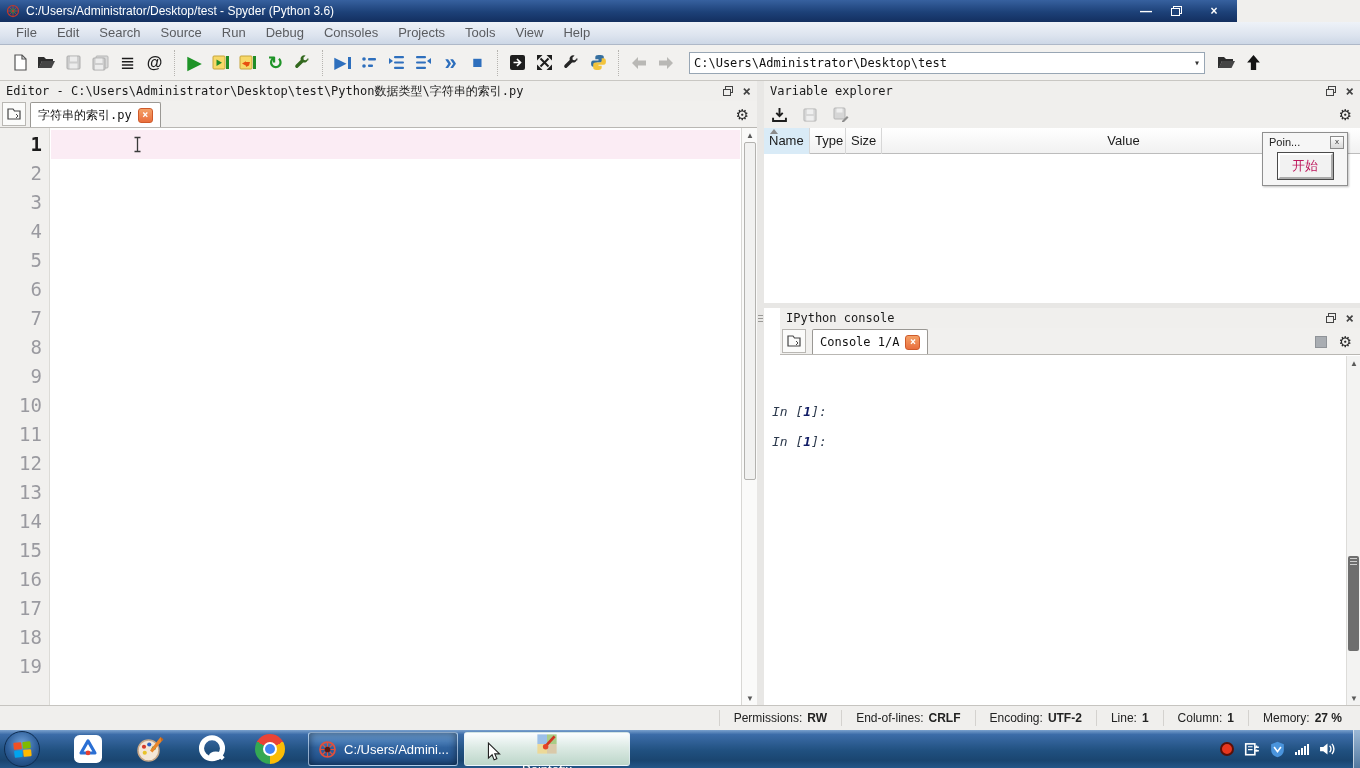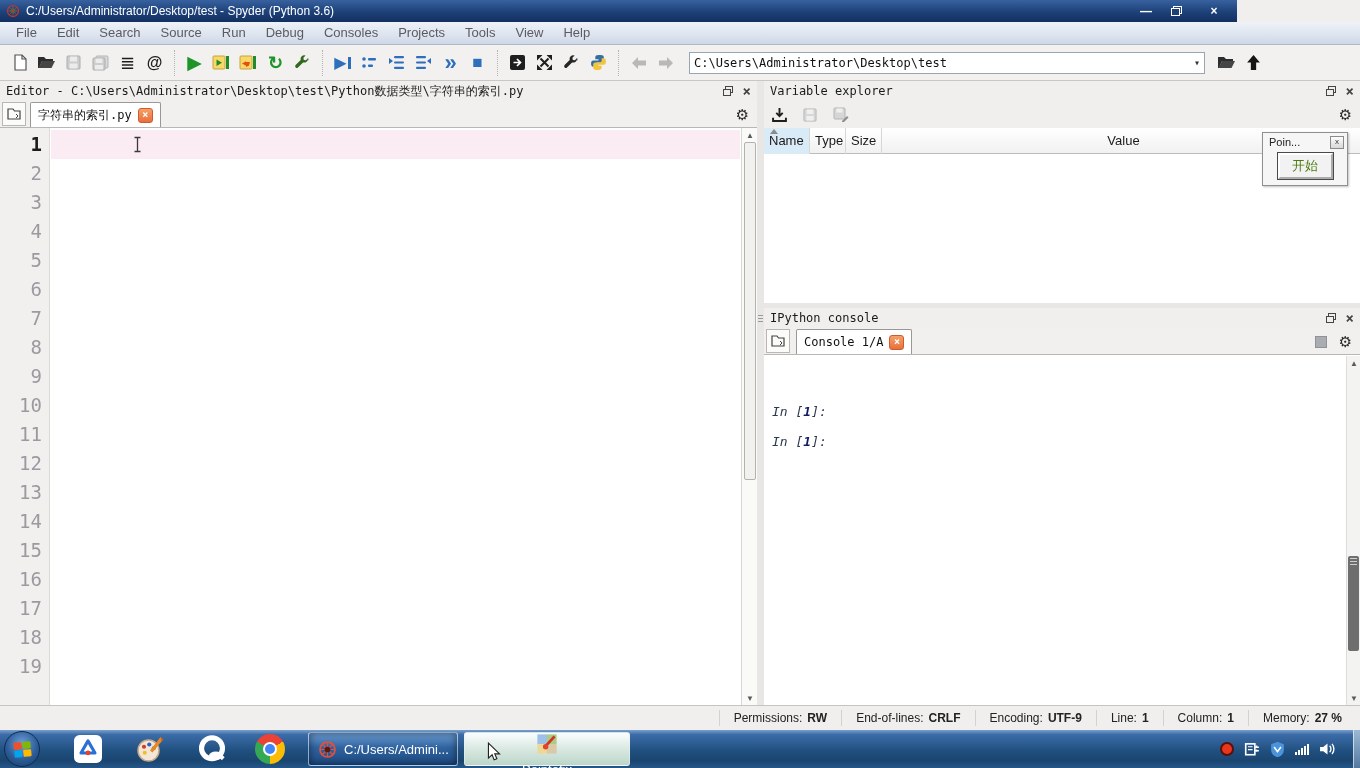--- a/index.html
+++ b/index.html
@@ -81,38 +81,38 @@
   .vh-type { width:36px; }
   .vh-size { width:36px; }
   .vh-value { flex:1; justify-content:center; border-right:none; }
   .sort-ind { position:absolute; top:1px; left:6px; width:0; height:0;
     border-left:4px solid transparent; border-right:4px solid transparent; border-bottom:5px solid #8a8a8a; }
   .ve-toolbar { left:0; top:20px; width:596px; height:27px; background:#f0efed; display:flex; align-items:center;
     gap:16px; padding-left:8px; }
   .hsplit { left:764px; top:303px; width:596px; height:5px; background:#e8e7e5; }
 
   
-  .console-panel { left:764px; top:308px; width:596px; height:397px; background:#fff; }
+  .console-panel { left:764px; top:308px; width:596px; height:397px; background:#fff;padding-left:16px; }
   .console-body { left:0; top:48px; width:582px; height:349px; background:#fff; padding:46px 0 0 8px; }
   .prompt { font-family:"DejaVu Sans Mono", monospace; font-size:13px; color:#2d3a4d; height:30px; line-height:20px;font-style:italic; }
   .prompt b { color:#101c66; }
   .con-scroll { left:582px; top:48px; width:14px; height:349px; background:#f3f3f2; border-left:1px solid #dddcd9; }
   .con-thumb { left:1px; top:200px; width:11px; height:95px; background:#6e6e6e; border-radius:2px; }
   .con-thumb .tg { height:1px; background:#cfcfcf; margin:2px 2px; }
   .stop-muted { width:12px; height:12px; background:#a9adb2; border:1px solid #8f9398; }
 
   
   .poin { left:1262px; top:132px; width:86px; height:54px; background:#f6f6f6; border:1px solid #8f8f8f;
     box-shadow:1px 1px 2px rgba(0,0,0,.25); z-index:30; }
   .poin-title { height:18px; display:flex; align-items:center; padding:0 3px 0 6px; font-size:11px; color:#222; }
   .poin-close { margin-left:auto; width:14px; height:13px; border:1px solid #8a8a8a;
     background:linear-gradient(180deg,#fdfdfd,#d8d8d8); font-size:8px; color:#333; display:flex; align-items:center;
     justify-content:center; line-height:1; }
   .poin-start { margin:2px auto 0 auto; width:55px; height:26px; background:#f2f2f2;
-    border:2px outset #ffffff; outline:1px solid #4a4a4a; font-size:13px; color:#4d7c0f;
+    border:2px outset #ffffff; outline:1px solid #4a4a4a; font-size:13px; color:#be185d;
     display:flex; align-items:center; justify-content:center; font-family:"DejaVu Sans Mono", monospace; }
 
   
   .statusbar { left:0; top:705px; width:1360px; height:25px; background:#f0efed; border-top:1px solid #c6c4c0;
     display:flex; align-items:center; font-size:12px; color:#222; }
   .st-item { display:flex; align-items:center; gap:5px; padding:0 14px; border-left:1px solid #d4d2cf; height:16px; }
   .st-item:first-child { margin-left:auto; }
   .st-item b { font-weight:bold; }
   .statusbar .pad-r { width:4px; }
 
@@ -505,21 +505,21 @@
     <span class="st-item">
       <span>Permissions:</span>
         <b>RW</b>
     </span>
     <span class="st-item">
       <span>End-of-lines:</span>
         <b>CRLF</b>
     </span>
     <span class="st-item">
       <span>Encoding:</span>
-        <b>UTF-9</b>
+        <b>UTF-2</b>
     </span>
     <span class="st-item">
       <span>Line:</span>
         <b>1</b>
     </span>
     <span class="st-item">
       <span>Column:</span>
         <b>1</b>
     </span>
     <span class="st-item">

